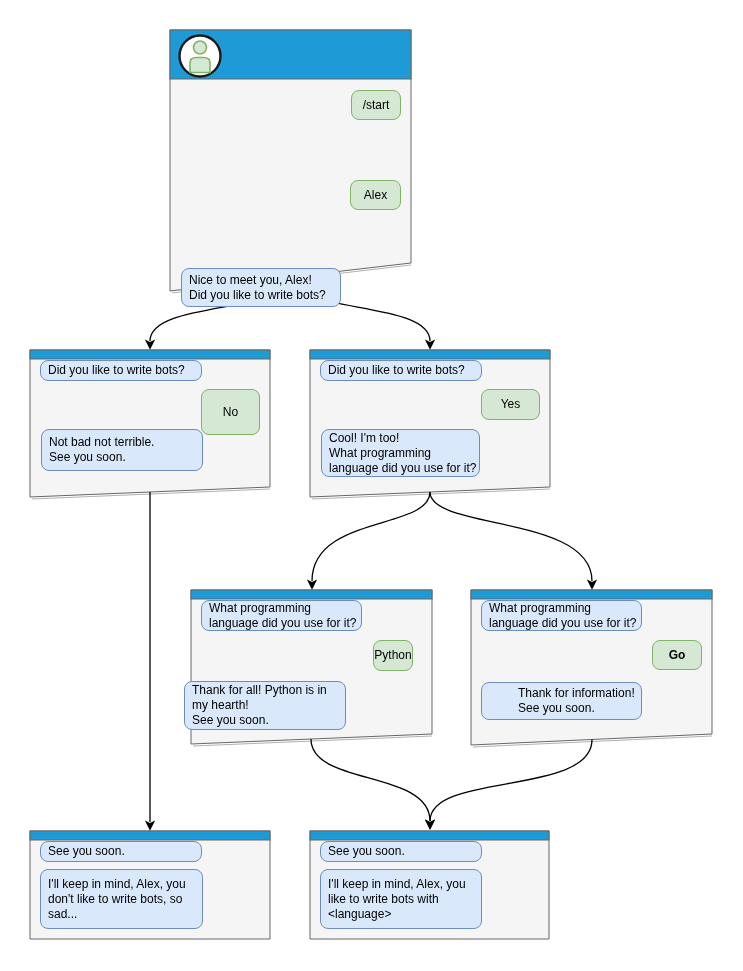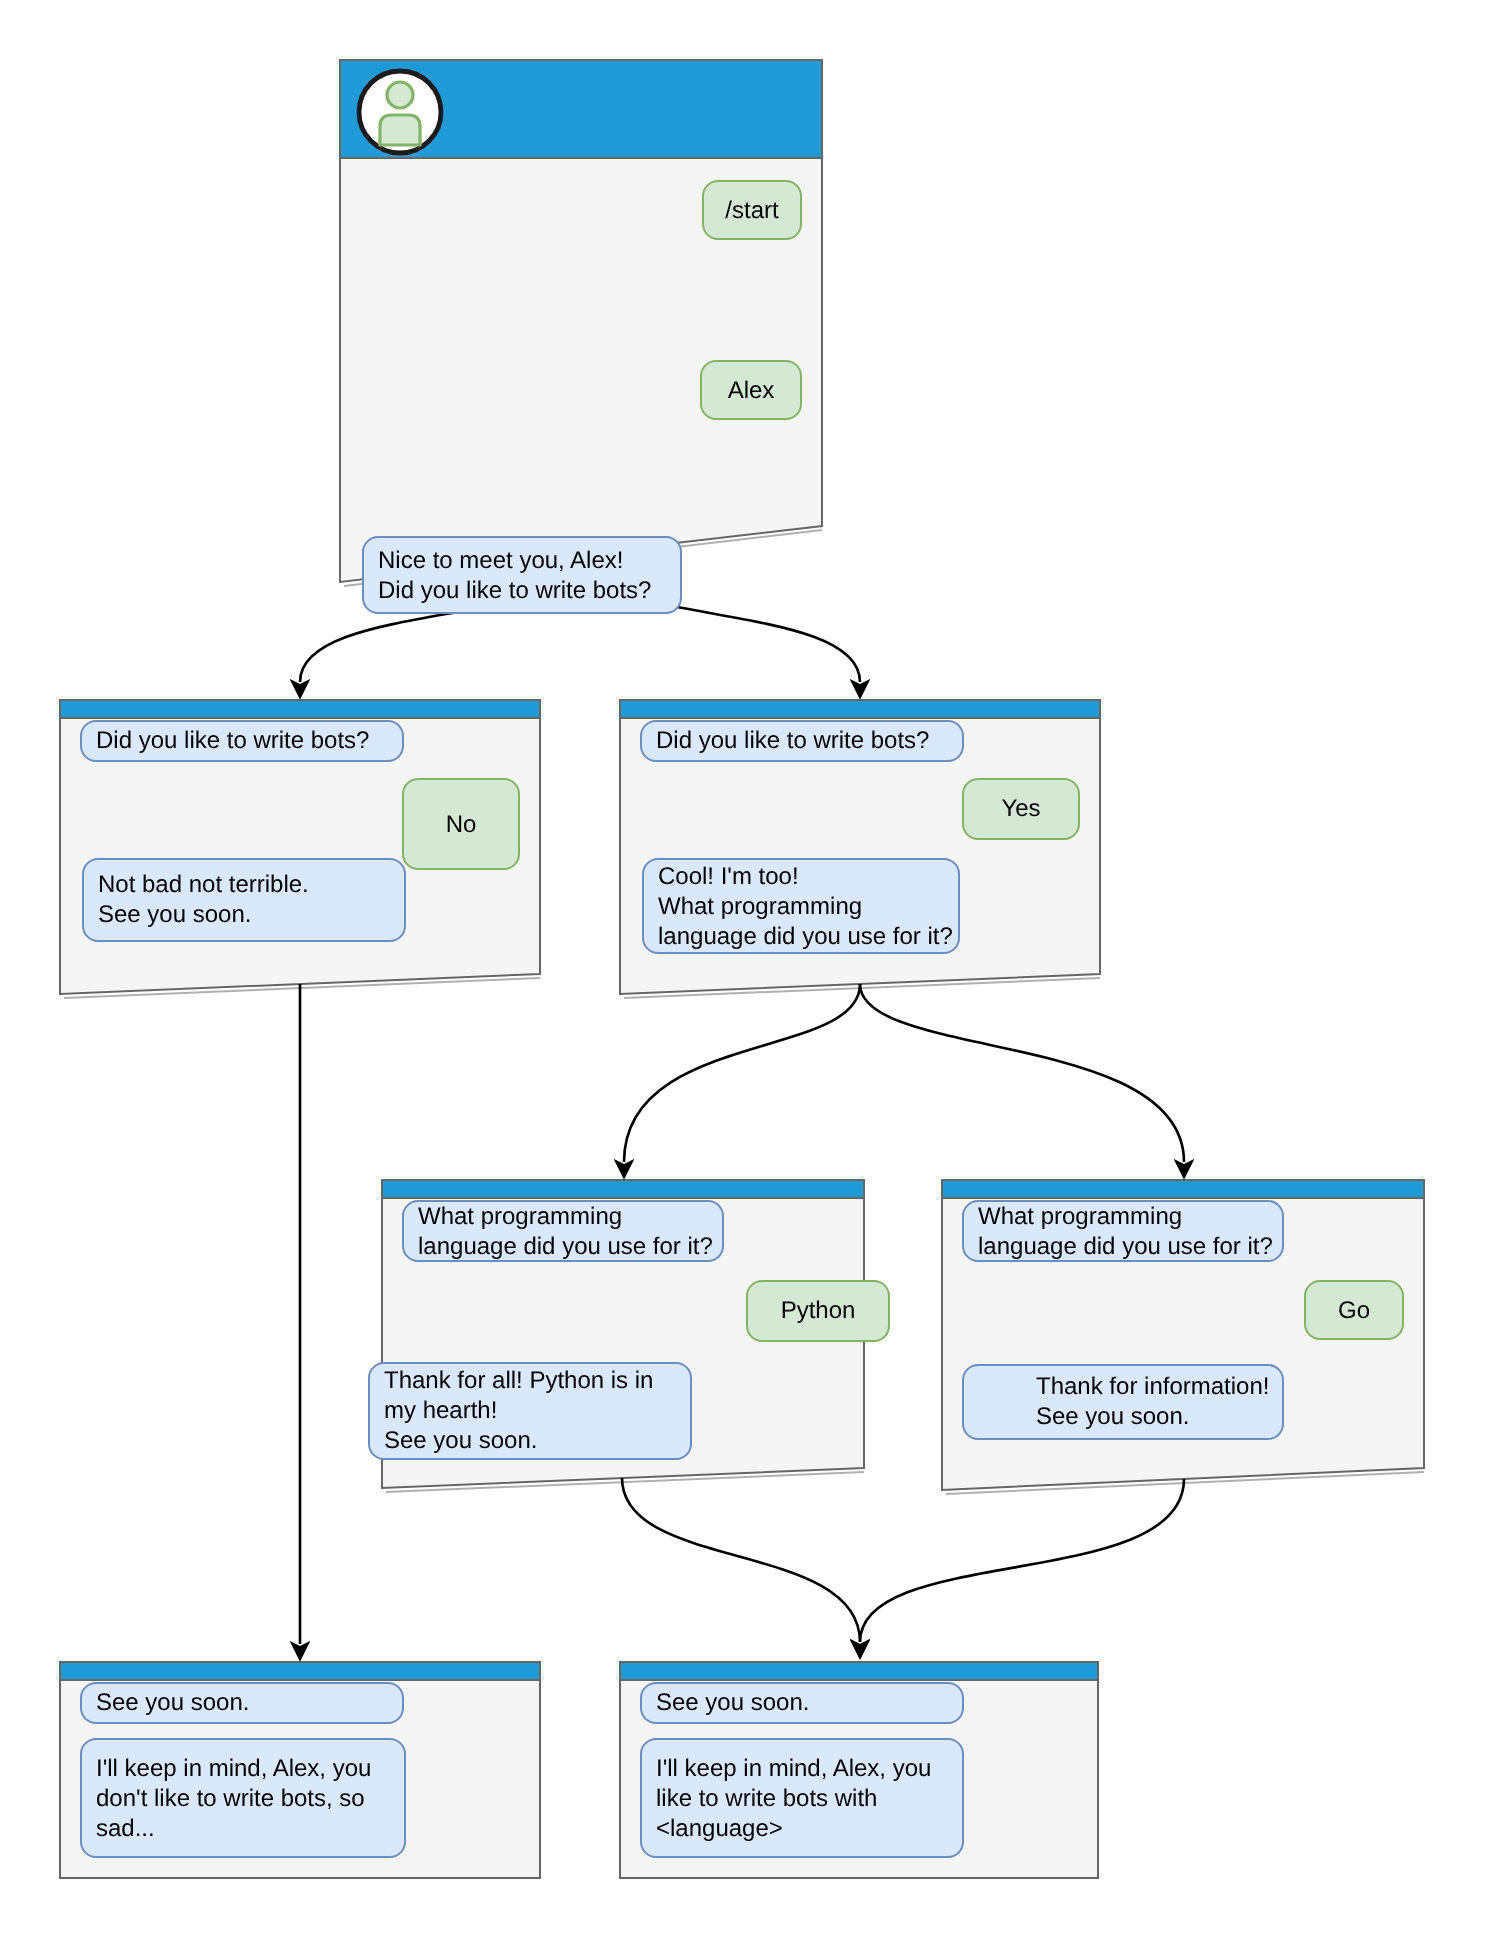--- a/index.html
+++ b/index.html
@@ -95,28 +95,28 @@
 See you soon.</div>
 
   <div class="bubble bot" style="left:320px;top:360px;width:162px;height:21px;">Did you like to write bots?</div>
   <div class="bubble user" style="left:481px;top:389px;width:59px;height:31px;">Yes</div>
   <div class="bubble bot" style="left:321px;top:429px;width:159px;height:48px;">Cool! I'm too!
 What programming
 language did you use for it?</div>
 
   <div class="bubble bot" style="left:201px;top:600px;width:161px;height:31px;">What programming
 language did you use for it?</div>
-  <div class="bubble user" style="left:373px;top:640px;width:72px;height:31px;">Python</div>
+  <div class="bubble user" style="left:373px;top:640px;width:40px;height:31px;">Python</div>
   <div class="bubble bot" style="left:184px;top:681px;width:162px;height:49px;">Thank for all! Python is in
 my hearth!
 See you soon.</div>
 
   <div class="bubble bot" style="left:481px;top:600px;width:161px;height:31px;">What programming
 language did you use for it?</div>
-  <div class="bubble user" style="left:652px;top:640px;width:50px;height:30px;">Go</div>
+  <div class="bubble user" style="left:652px;top:640px;width:50px;height:30px;font-weight:bold;">Go</div>
   <div class="bubble bot" style="left:481px;top:682px;width:161px;height:38px;padding-left:36px;">Thank for information!
 See you soon.</div>
 
   <div class="bubble bot" style="left:40px;top:841px;width:162px;height:21px;">See you soon.</div>
   <div class="bubble bot" style="left:40px;top:869px;width:163px;height:60px;">I'll keep in mind, Alex, you
 don't like to write bots, so
 sad...</div>
 
   <div class="bubble bot" style="left:320px;top:841px;width:162px;height:21px;">See you soon.</div>
   <div class="bubble bot" style="left:320px;top:869px;width:162px;height:60px;">I'll keep in mind, Alex, you

